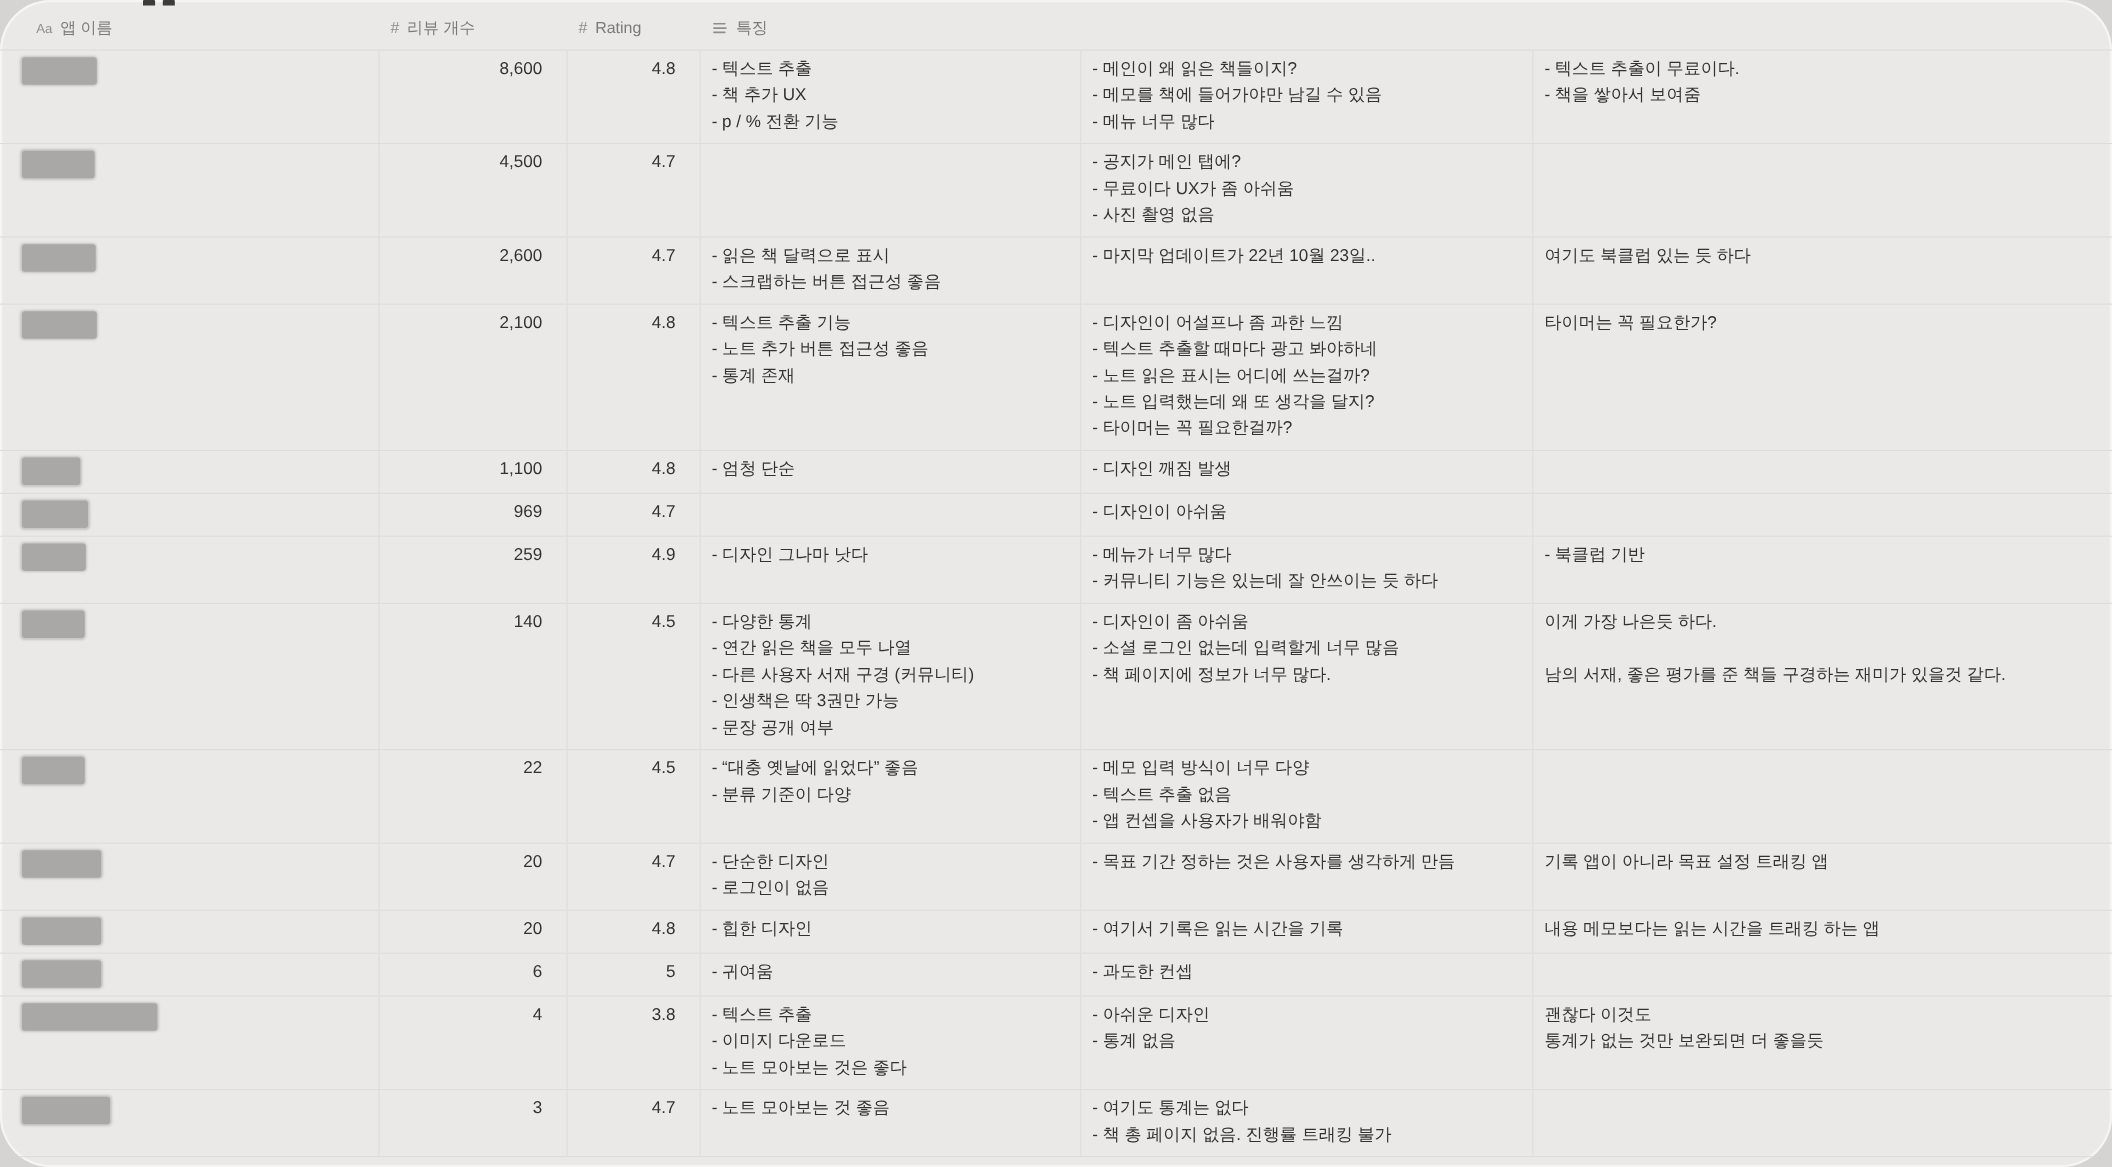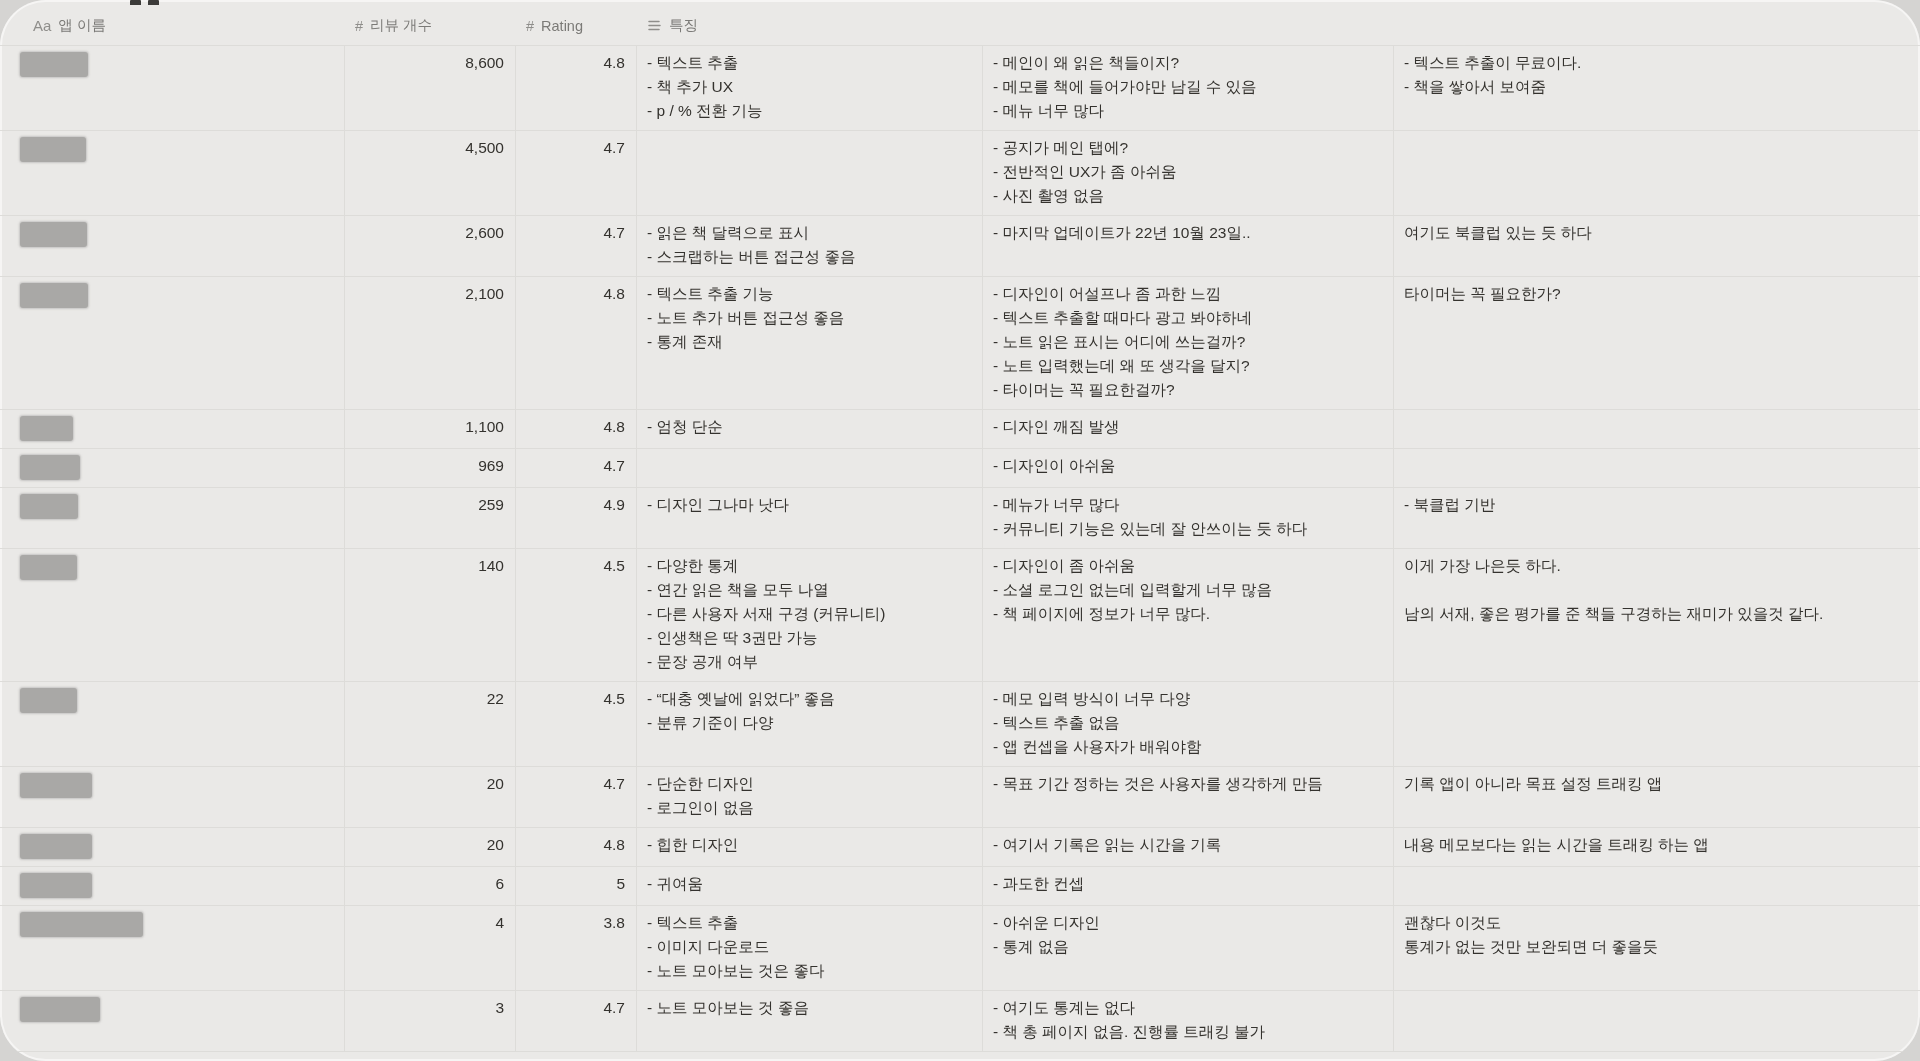--- a/index.html
+++ b/index.html
@@ -37,35 +37,35 @@
   }
   
   .thead{height:40px;border-bottom:1px solid var(--grid);align-items:center;}
   .th{
     display:flex;align-items:center;gap:7px;
     padding:0 10px;height:100%;
     color:var(--header-text);font-size:14.5px;
     cursor:default;white-space:nowrap;overflow:hidden;
   }
   .th.first{padding-left:33px;}
-  .icon-glyph{color:var(--icon);font-size:15px;letter-spacing:0;}
+  .icon-glyph{color:var(--icon);font-size:12px;letter-spacing:0;}
   .icon-hash{font-size:14.5px;}
   .th svg{flex:0 0 auto;display:block;}
 
   
   .tr{border-bottom:1px solid var(--grid);}
   .td{
     padding:5px 10px 7px 10px;
     border-right:1px solid var(--grid);
     font-size:15.5px;line-height:24px;
     overflow:hidden;
   }
   .td.last{border-right:none;}
   .td.name{padding-left:20px;}
-  .td.num{text-align:right;padding-right:11px;}
+  .td.num{text-align:right;padding-right:22px;}
   .redact{
     height:25px;margin-top:1px;border-radius:3px;
     background:var(--redact);
     box-shadow:0 0 2px 1px rgba(169,168,166,.55);
   }
   .line{white-space:nowrap;overflow:hidden;}
 </style>
 </head>
 <body>
 
@@ -123,21 +123,21 @@
         </div>
         <div class="tr grid-cols">
           <div class="td name">
             <div class="redact" style="width: 66px;"></div>
           </div>
           <div class="td num">4,500</div>
           <div class="td num">4.7</div>
           <div class="td text"></div>
           <div class="td text">
             <div class="line">- 공지가 메인 탭에?</div>
-            <div class="line">- 전반적인 UX가 좀 아쉬움</div>
+            <div class="line">- 무료이다 UX가 좀 아쉬움</div>
             <div class="line">- 사진 촬영 없음</div>
           </div>
           <div class="td text last"></div>
         </div>
         <div class="tr grid-cols">
           <div class="td name">
             <div class="redact" style="width: 67px;"></div>
           </div>
           <div class="td num">2,600</div>
           <div class="td num">4.7</div>

